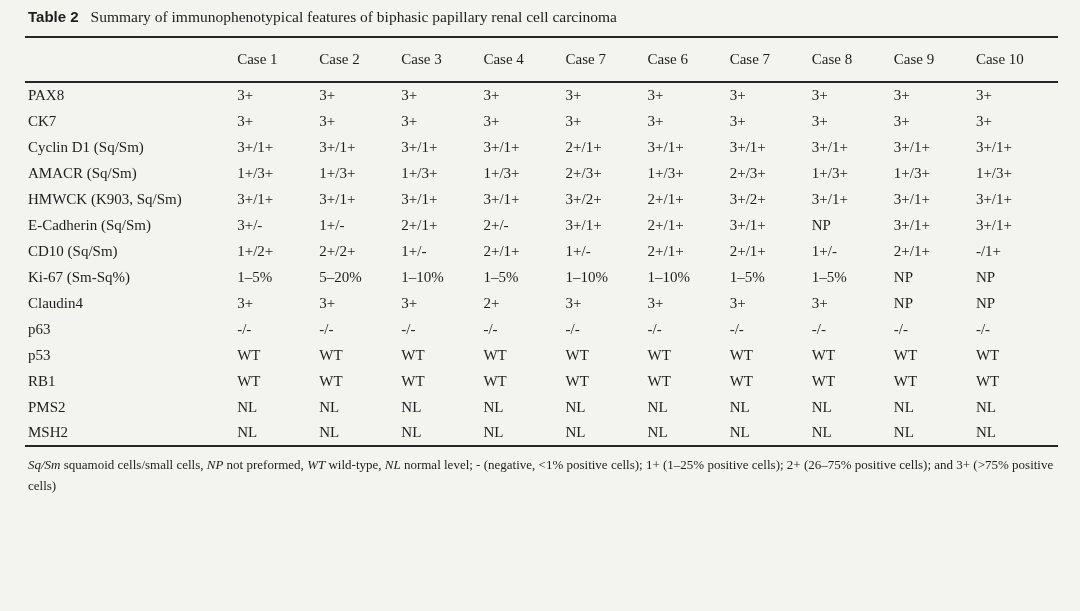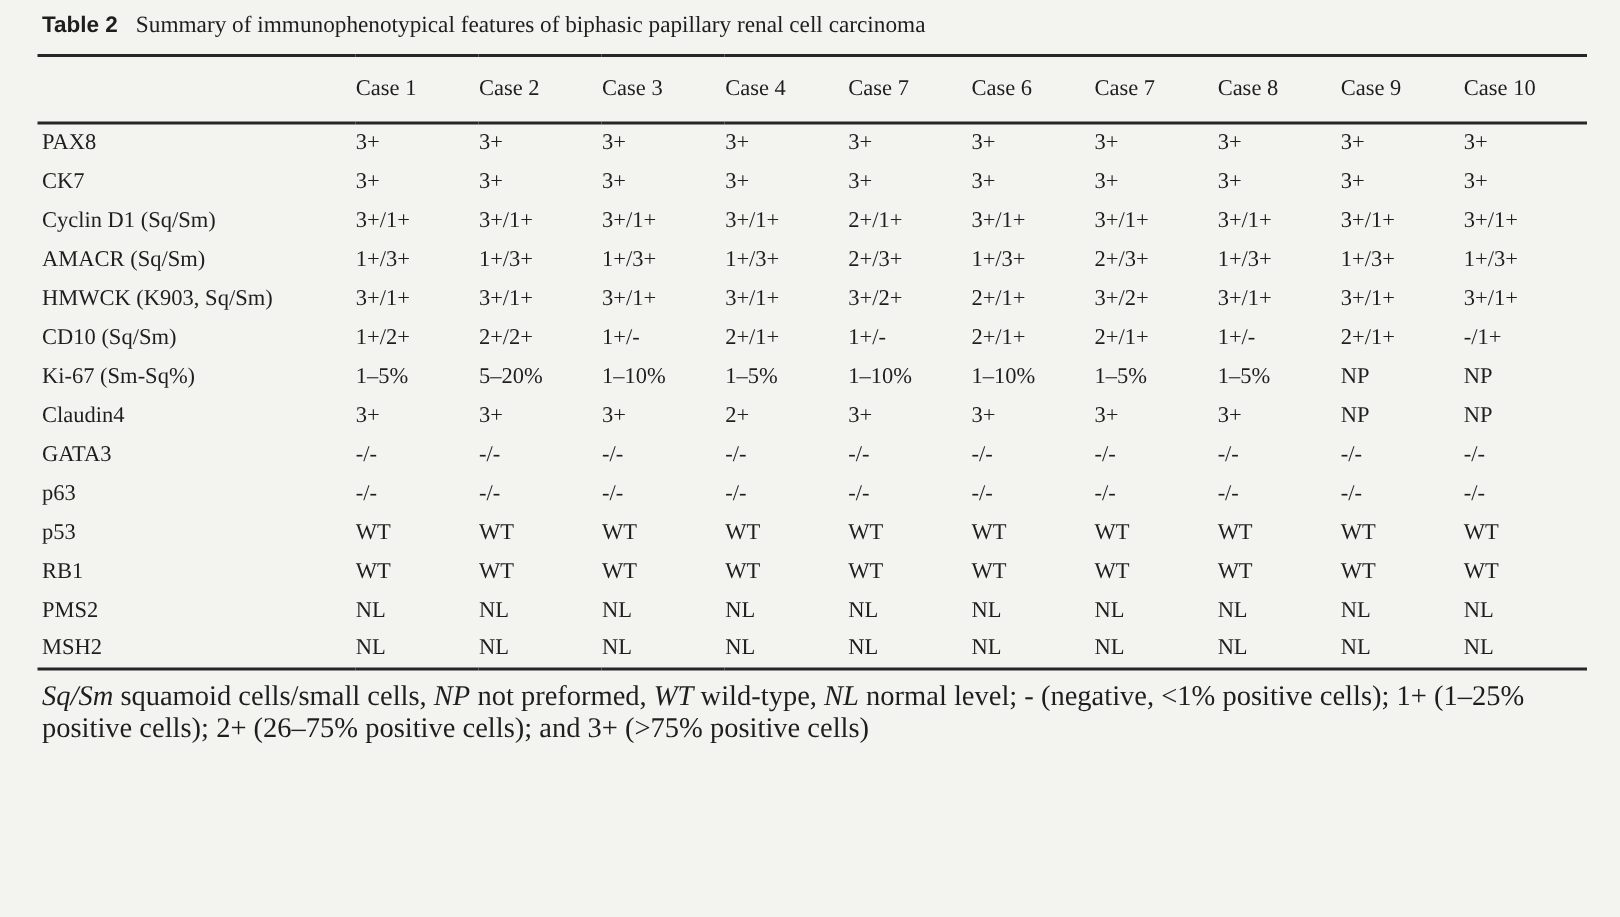--- a/index.html
+++ b/index.html
@@ -57,21 +57,21 @@
     height: 26px;
   }
   tbody th {
     padding-left: 3px;
   }
   tbody { border-bottom: 2px solid #262626; margin-top: 33px; }
   .footnote {
     margin-top: 8px;
     margin-left: 3px;
     width: 1033px;
-    font-size: 19px;
+    font-size: 13px;
     line-height: 20.5px;
   }
   .footnote em { font-style: italic; }
 </style>
 </head>
 <body>
 
 <div class="page">
 
   <div class="caption">
@@ -167,20 +167,33 @@
           <td>3+/1+</td>
           <td>3+/1+</td>
           <td>3+/2+</td>
           <td>2+/1+</td>
           <td>3+/2+</td>
           <td>3+/1+</td>
           <td>3+/1+</td>
           <td>3+/1+</td>
         </tr>
         <tr>
+          <th>E-Cadherin (Sq/Sm)</th>
+          <td>3+/-</td>
+          <td>1+/-</td>
+          <td>2+/1+</td>
+          <td>2+/-</td>
+          <td>3+/1+</td>
+          <td>2+/1+</td>
+          <td>3+/1+</td>
+          <td>NP</td>
+          <td>3+/1+</td>
+          <td>3+/1+</td>
+        </tr>
+        <tr>
           <th>CD10 (Sq/Sm)</th>
           <td>1+/2+</td>
           <td>2+/2+</td>
           <td>1+/-</td>
           <td>2+/1+</td>
           <td>1+/-</td>
           <td>2+/1+</td>
           <td>2+/1+</td>
           <td>1+/-</td>
           <td>2+/1+</td>
@@ -206,33 +219,20 @@
           <td>3+</td>
           <td>2+</td>
           <td>3+</td>
           <td>3+</td>
           <td>3+</td>
           <td>3+</td>
           <td>NP</td>
           <td>NP</td>
         </tr>
         <tr>
-          <th>GATA3</th>
-          <td>-/-</td>
-          <td>-/-</td>
-          <td>-/-</td>
-          <td>-/-</td>
-          <td>-/-</td>
-          <td>-/-</td>
-          <td>-/-</td>
-          <td>-/-</td>
-          <td>-/-</td>
-          <td>-/-</td>
-        </tr>
-        <tr>
           <th>p63</th>
           <td>-/-</td>
           <td>-/-</td>
           <td>-/-</td>
           <td>-/-</td>
           <td>-/-</td>
           <td>-/-</td>
           <td>-/-</td>
           <td>-/-</td>
           <td>-/-</td>

